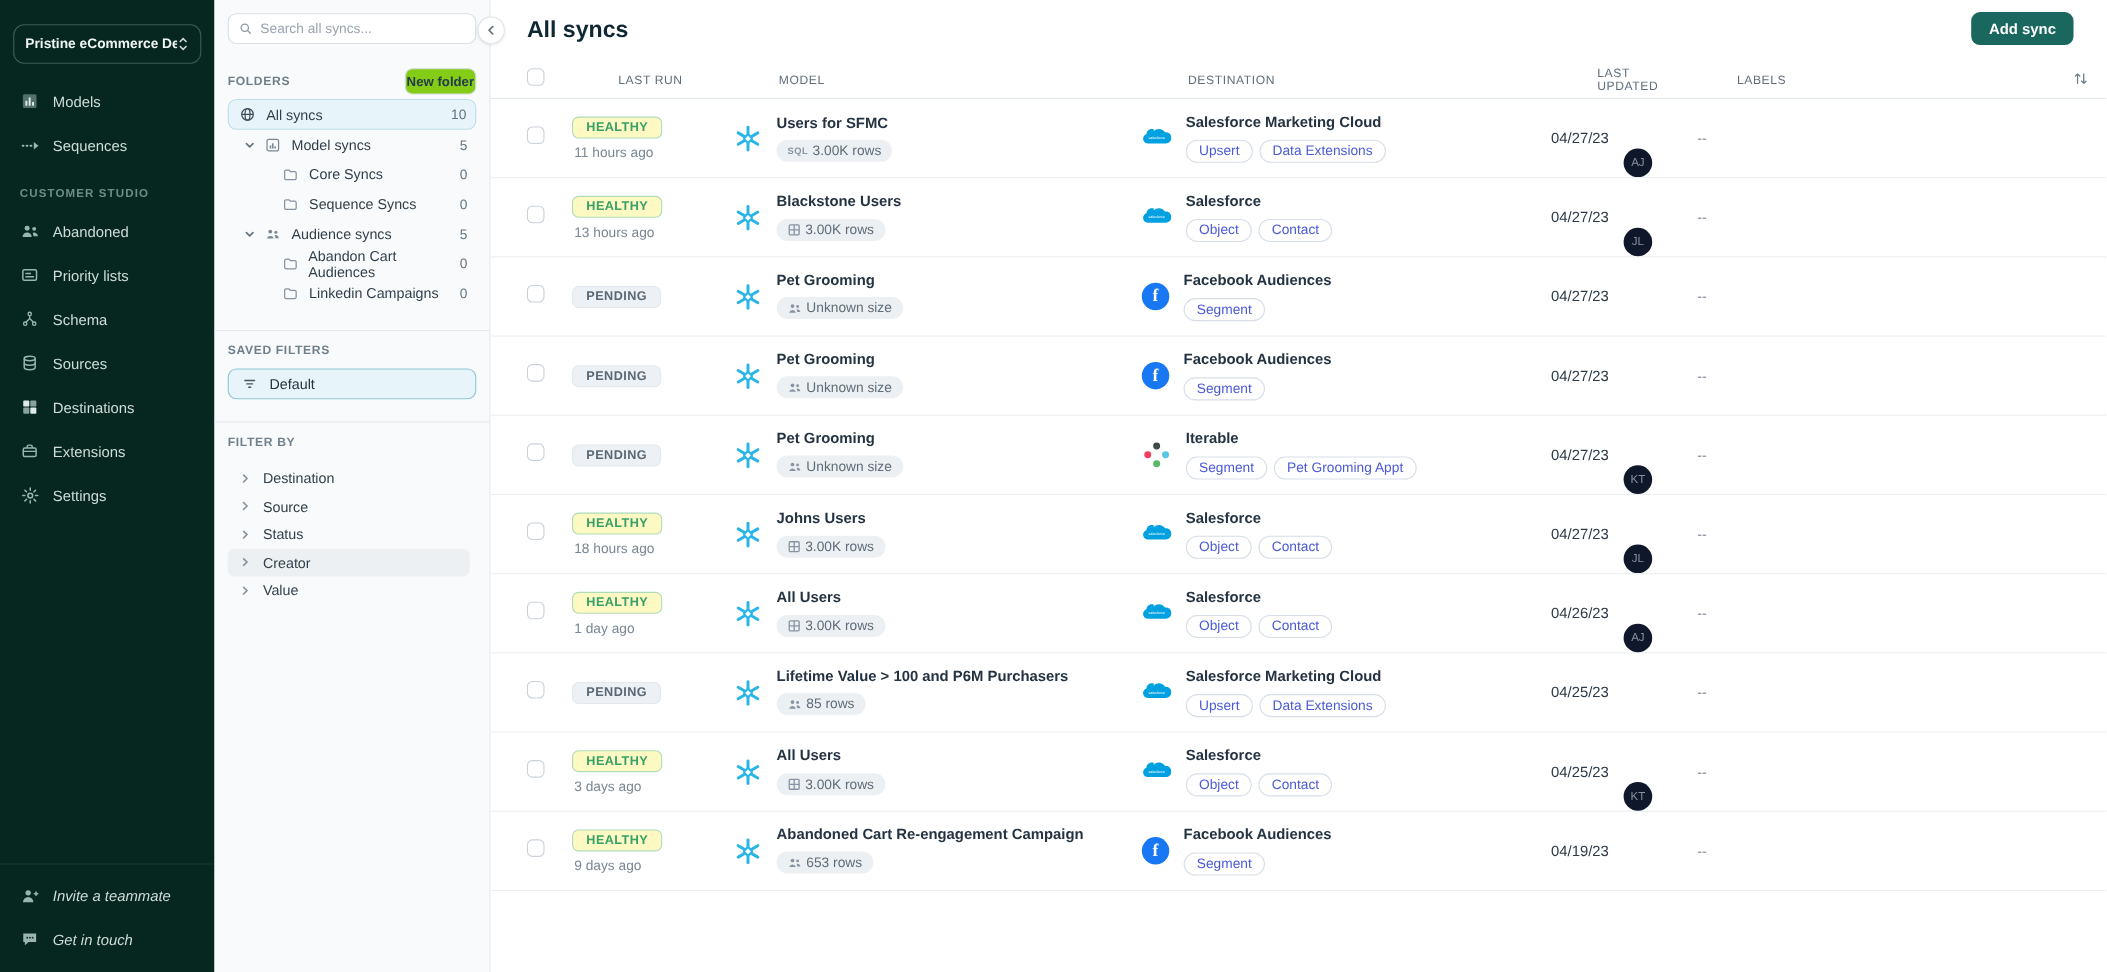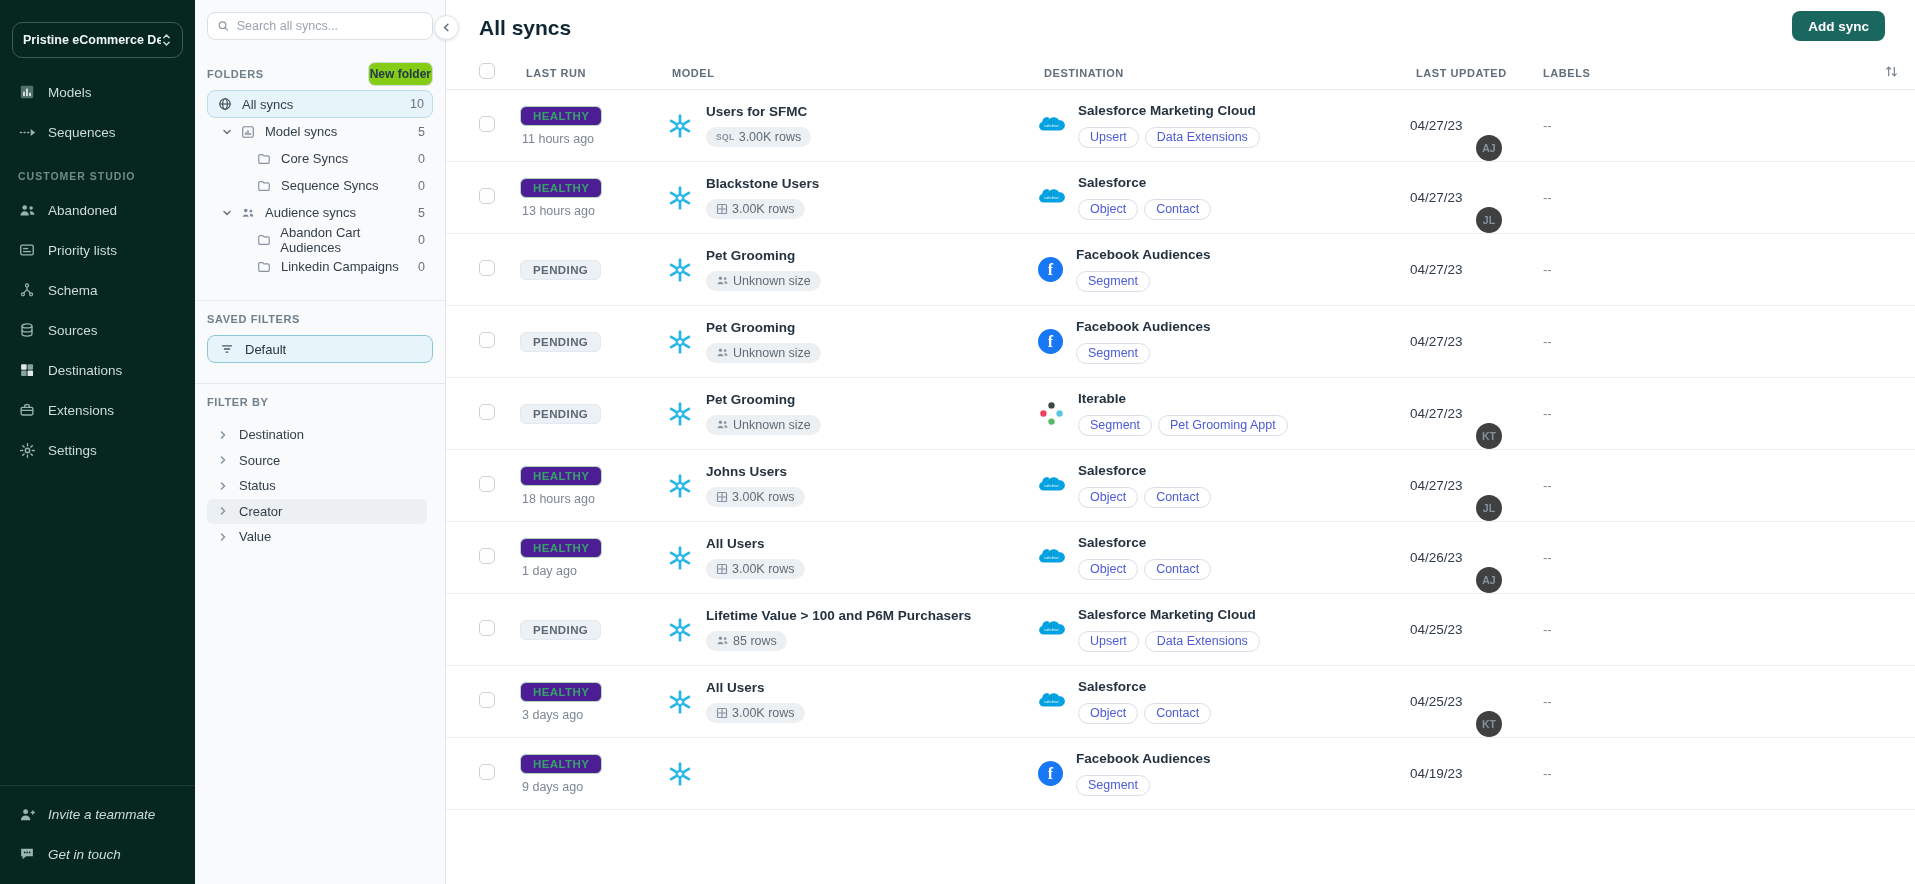--- a/index.html
+++ b/index.html
@@ -43,39 +43,39 @@
   .filter-row.hl { background:#edf0f2; }
   .collapse-btn { position:absolute; left:434px; top:15px; width:25px; height:25px; border-radius:50%; background:#fff; border:1px solid #dfe5e9; box-shadow:0 1px 3px rgba(16,42,67,.12); display:flex; align-items:center; justify-content:center; cursor:pointer; z-index:6; }
 
   
   .main { flex:1; position:relative; background:#fff; }
   .main-head { height:56px; display:flex; align-items:center; padding-left:33px; }
   .page-title { font-size:21px; font-weight:700; color:#0f2733; }
   .add-sync { position:absolute; right:30px; top:11px; height:30px; padding:0 16px; background:#1a675f; color:#fff; border:none; border-radius:8px; font-size:13.5px; font-weight:600; cursor:pointer; font-family:inherit; }
   .tgrid { display:grid; grid-template-columns:41px 146px 372px 372px 127px 1fr; padding-left:33px; align-items:center; }
   .thead { height:34px; border-bottom:1px solid #e3e8ec; position:relative; }
-  .th { font-size:11px; font-weight:700; letter-spacing:.55px; color:#616e7c; padding-left:6px; }
+  .th { font-size:11px; font-weight:400; letter-spacing:.55px; color:#616e7c; padding-left:6px;margin-left:36px; }
   .sort-ic { position:absolute; right:16px; top:8px; cursor:pointer; }
   .trow { height:72px; border-bottom:1px solid #eceff2; cursor:pointer; }
   .checkbox { width:16px; height:16px; border:1.5px solid #c9d1d9; border-radius:5px; background:#fff; display:inline-block; cursor:pointer; }
   .c-lastrun { display:flex; flex-direction:column; align-items:flex-start; gap:6px; }
   .badge { display:inline-block; padding:3px 12px; border-radius:6px; font-size:11.5px; font-weight:700; letter-spacing:.4px; }
-  .badge.healthy { color:#38a169; background:#4c1d95; border:1px solid #aedcba; }
+  .badge.healthy { color:#38a169; background:#fef9c3; border:1px solid #aedcba; }
   .badge.pending { color:#5a6876; background:#edf0f4; border:1px solid #e3e8ee; }
   .time { font-size:12.5px; color:#7b8794; padding-left:2px; }
   .c-ent { display:flex; align-items:center; gap:13px; padding-right:12px; }
   .ent-icon { width:27px; height:27px; display:inline-flex; align-items:center; justify-content:center; flex-shrink:0; }
   .ent-name { font-size:13.5px; font-weight:600; color:#243342; line-height:1.2; }
   .pill { display:inline-flex; align-items:center; gap:4px; background:#edf0f3; border-radius:999px; padding:3px 10px; font-size:12.5px; color:#5f6c79; margin-top:7px; }
   .pill .sql-t { font-size:8.5px; font-weight:700; letter-spacing:.4px; color:#8694a3; }
   .tags { display:flex; gap:6px; margin-top:7px; }
   .tag { border:1px solid #d8dee8; background:#fff; border-radius:999px; padding:2.5px 11px; font-size:12.5px; color:#4c5bd4; }
   .c-upd { display:flex; align-items:center; }
   .upd-date { font-size:13.5px; color:#2d3a48; width:66px; }
-  .avatar { width:26px; height:26px; border-radius:50%; background:#404040; color:#85929e; font-size:10.5px; font-weight:700; display:inline-flex; align-items:center; justify-content:center;margin-top:44px; }
+  .avatar { width:26px; height:26px; border-radius:50%; background:#0f172a; color:#85929e; font-size:10.5px; font-weight:400; display:inline-flex; align-items:center; justify-content:center;margin-top:44px; }
   .c-lbl { font-size:13px; color:#7b8794; padding-left:6px; }
   .fb-circle { width:25px; height:25px; border-radius:50%; background:#1877f2; color:#fff; display:inline-flex; align-items:center; justify-content:center; font-weight:700; font-size:16px; font-family:"Liberation Serif", serif; }
 </style>
 </head>
 <body>
 
 <div class="dark-sb">
   <div class="ws-box">
     <span class="ws-name">Pristine eCommerce De...</span>
     <svg viewBox="0 0 12 18" width="11" height="16" fill="none" stroke="#cfd9d7" stroke-width="1.6" stroke-linecap="round">
@@ -832,20 +832,31 @@
           <span class="ent-icon">
             <svg viewBox="0 0 24 24" width="26" height="26">
               <g stroke="#29b5e8" stroke-width="2.5" stroke-linecap="round">
                 <line x1="12" y1="2.5" x2="12" y2="21.5"></line>
                 <line x1="3.8" y1="7.2" x2="20.2" y2="16.8"></line>
                 <line x1="3.8" y1="16.8" x2="20.2" y2="7.2"></line>
               </g>
               <rect x="9.4" y="9.4" width="5.2" height="5.2" rx="1" transform="rotate(45 12 12)" fill="#fff" stroke="#29b5e8" stroke-width="1.8"></rect>
             </svg>
           </span>
+          <div><div class="ent-name">Abandoned Cart Re-engagement Campaign</div><span class="pill">
+              <span style="display:inline-flex">
+                <svg viewBox="0 0 14 14" width="13" height="13" fill="#8694a3">
+                  <circle cx="4.8" cy="4.6" r="1.8"></circle>
+                  <path d="M1.5 11a3.4 3.4 0 0 1 6.6 0z"></path>
+                  <circle cx="9.8" cy="5" r="1.4"></circle>
+                  <path d="M8.9 7.9a2.8 2.8 0 0 1 3.6 2.6h-3z"></path>
+                </svg>
+              </span>
+              <span>653 rows</span>
+            </span></div>
         </div>
         <div class="c-ent">
           <span class="fb-circle">f</span>
           <div>
             <div class="ent-name">Facebook Audiences</div>
             <div class="tags">
               <span class="tag">Segment</span>
             </div>
           </div>
         </div>

